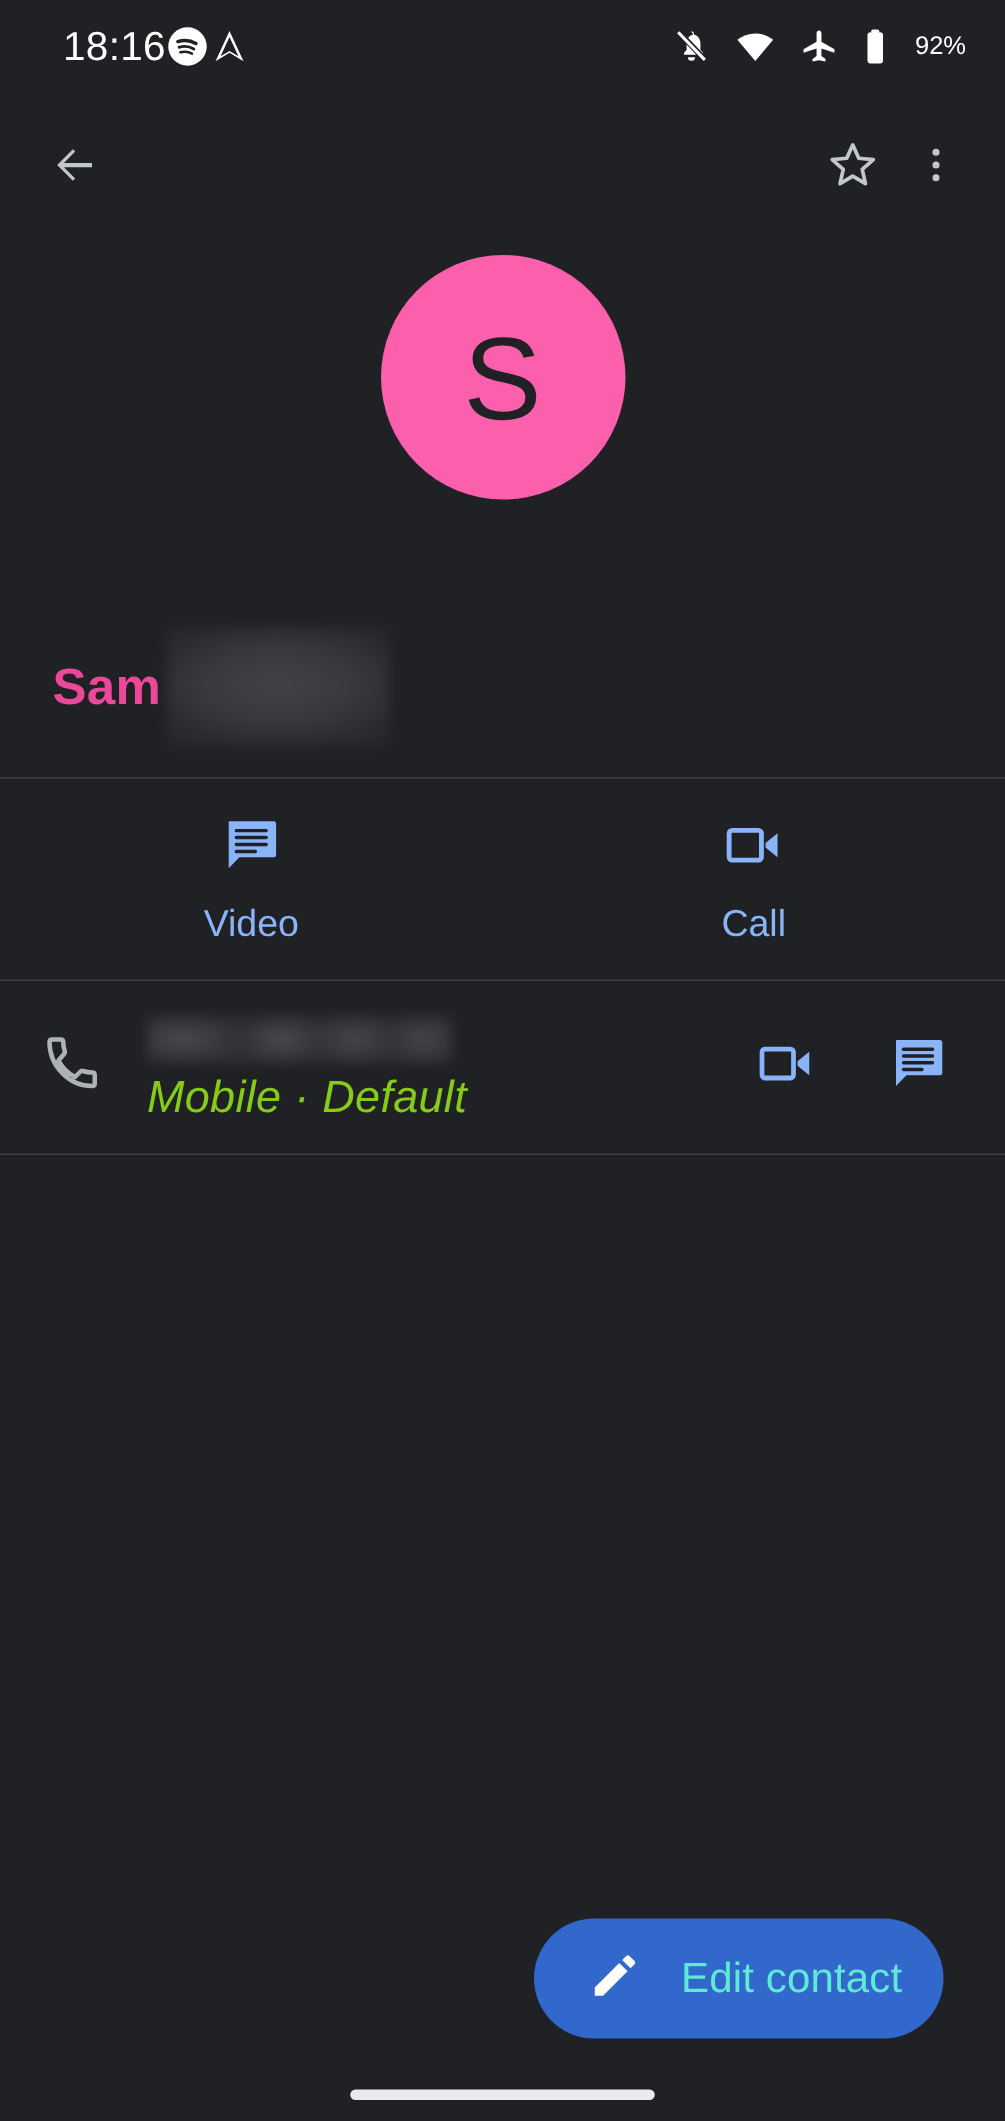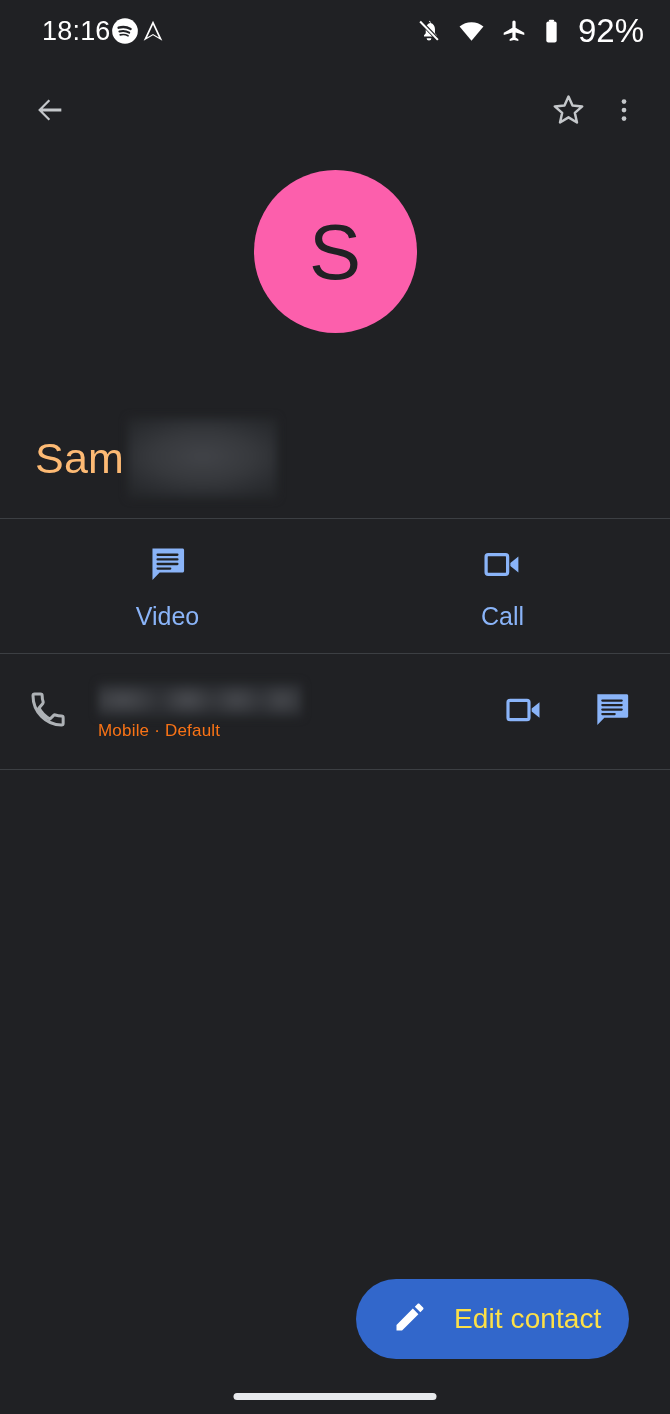--- a/index.html
+++ b/index.html
@@ -19,21 +19,21 @@
   .status-bar {
     position:absolute; top:0; left:0;
     width:670px; height:62px;
     display:flex; align-items:center;
     padding:0 26px 0 42px;
     color:#ffffff;
   }
   .status-left { display:flex; align-items:center; gap:0; }
   .status-right { display:flex; align-items:center; gap:16px; margin-left:auto; }
   .clock { font-size:27px; letter-spacing:.2px; font-weight:400; color:#fff; }
-  .battery-pct { font-size:33px; font-weight:400; color:#fff; margin-left:2px; }
+  .battery-pct { font-size:17px; font-weight:400; color:#fff; margin-left:2px; }
   .sicon { display:block; }
 
   
   .app-bar {
     position:absolute; top:62px; left:0;
     width:670px; height:95px;
     display:flex; align-items:center;
     padding:0 18px 0 22px;
   }
   .appbar-btn {
@@ -62,23 +62,23 @@
   }
 
   
   .name-row {
     position:absolute; top:408px; left:0;
     width:670px; height:100px;
     display:flex; align-items:center;
     padding-left:35px;
   }
   .contact-name {
-    font-size:43px;
-    color:#fdba74;
-    font-weight:400;
+    font-size:34px;
+    color:#ec4899;
+    font-weight:700;
     line-height:1;
     letter-spacing:.2px;
   }
   .redact {
     width:149px; height:80px;
     margin-left:4px;
     border-radius:3px;
     background:
       radial-gradient(ellipse 70% 60% at 50% 48%, #414348 0%, #37393d 48%, #2c2e32 78%, #26282b 100%);
     filter:blur(4px);
@@ -135,24 +135,25 @@
     border-radius:3px;
     background:
       radial-gradient(ellipse 30% 70% at 12% 50%, #494b50 0%, rgba(60,62,66,0) 70%),
       radial-gradient(ellipse 22% 70% at 44% 50%, #4a4c51 0%, rgba(60,62,66,0) 70%),
       radial-gradient(ellipse 22% 70% at 68% 50%, #46484d 0%, rgba(60,62,66,0) 70%),
       radial-gradient(ellipse 18% 70% at 90% 50%, #45474c 0%, rgba(60,62,66,0) 72%),
       #2b2d31;
     filter:blur(4px);
   }
   .phone-sub {
-    font-size:17px;
-    color:#f97316;
+    font-size:30px;
+    color:#84cc16;
     line-height:1.1;
     letter-spacing:.2px;
+    font-style:italic;
   }
   .row-actions { display:flex; align-items:center; gap:36px; padding-right:10px; }
   .row-action-btn {
     width:52px; height:52px;
     display:flex; align-items:center; justify-content:center;
     cursor:pointer;
   }
 
   
   .fab {
@@ -162,21 +163,21 @@
     border-radius:40px;
     background:#3267CB;
     display:flex; align-items:center;
     gap:26px;
     padding-left:36px;
     cursor:pointer;
     border:none;
   }
   .fab-label {
     font-size:28px;
-    color:#fde047;
+    color:#5eead4;
     line-height:1;
     letter-spacing:.1px;
     text-align:right;
   }
 
   
   .home-indicator {
     position:absolute;
     left:50%; transform:translateX(-50%);
     top:1393px;

